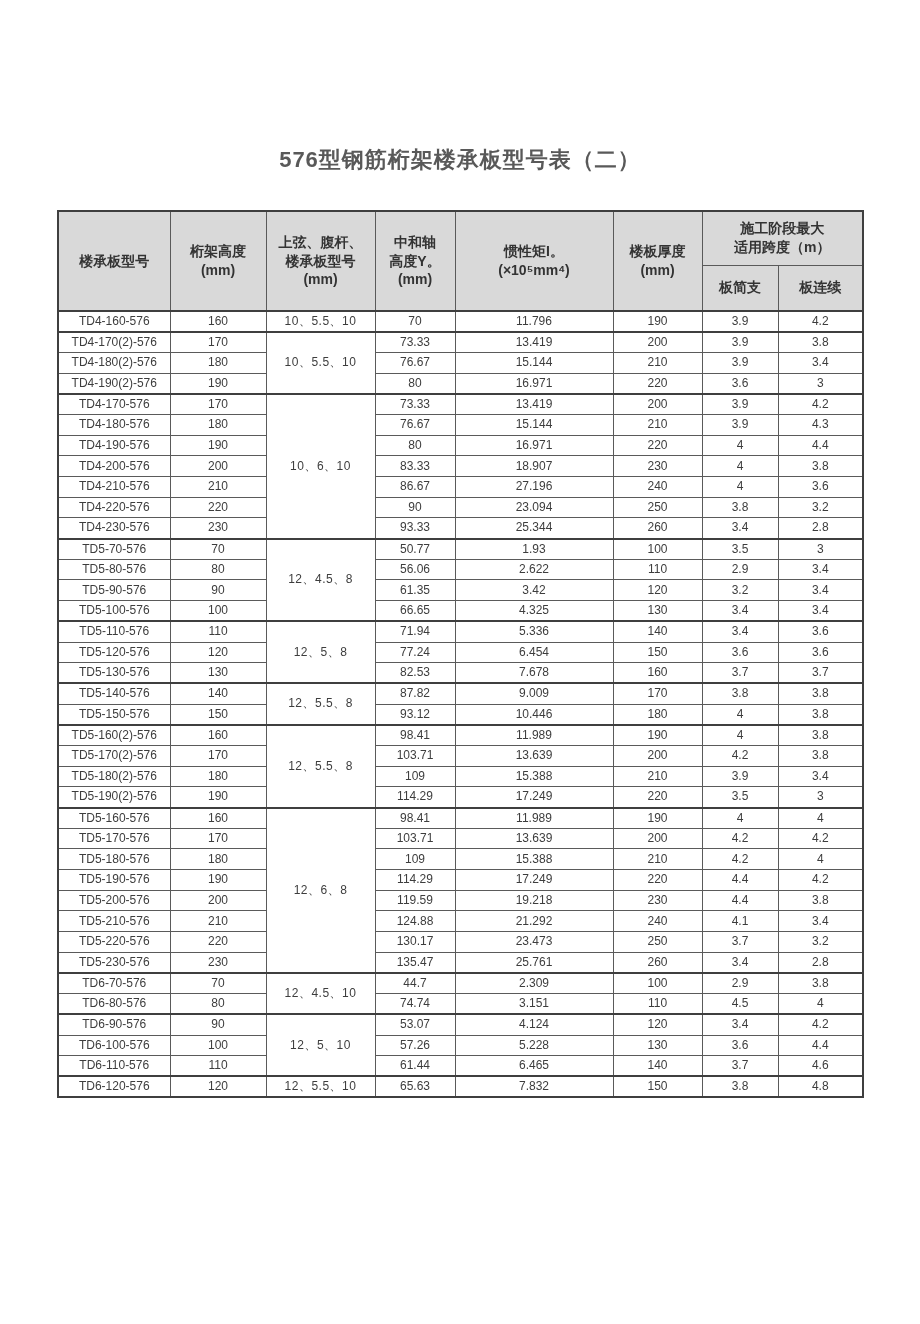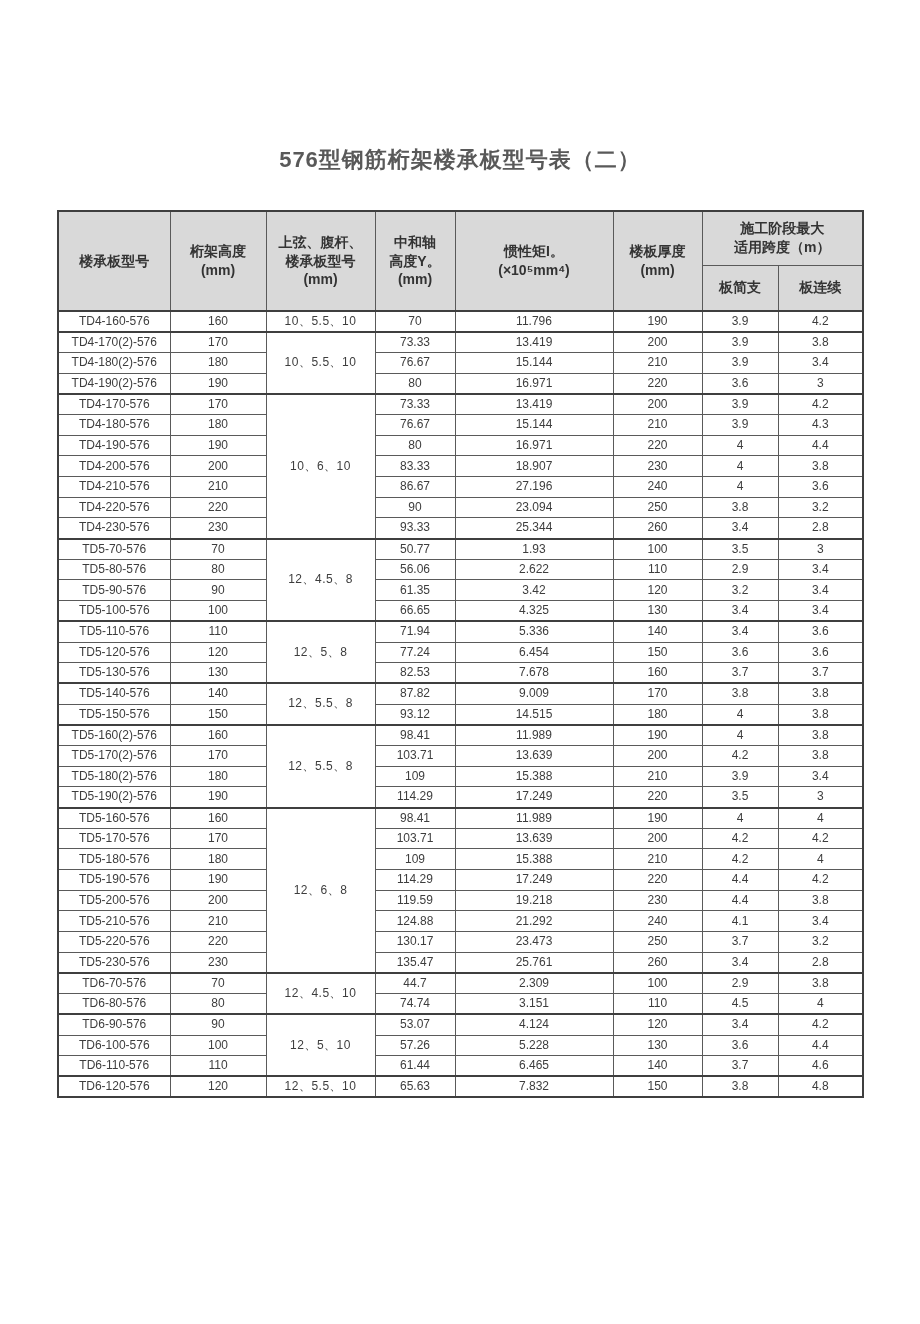--- a/index.html
+++ b/index.html
@@ -260,21 +260,21 @@
           <td>87.82</td>
           <td>9.009</td>
           <td>170</td>
           <td>3.8</td>
           <td>3.8</td>
         </tr>
         <tr>
           <td>TD5-150-576</td>
           <td>150</td>
           <td>93.12</td>
-          <td>14.515</td>
+          <td>10.446</td>
           <td>180</td>
           <td>4</td>
           <td>3.8</td>
         </tr>
         <tr class="group-start">
           <td>TD5-160(2)-576</td>
           <td>160</td>
           <td class="col-diam" rowspan="4">12、5.5、8</td>
           <td>98.41</td>
           <td>11.989</td>

